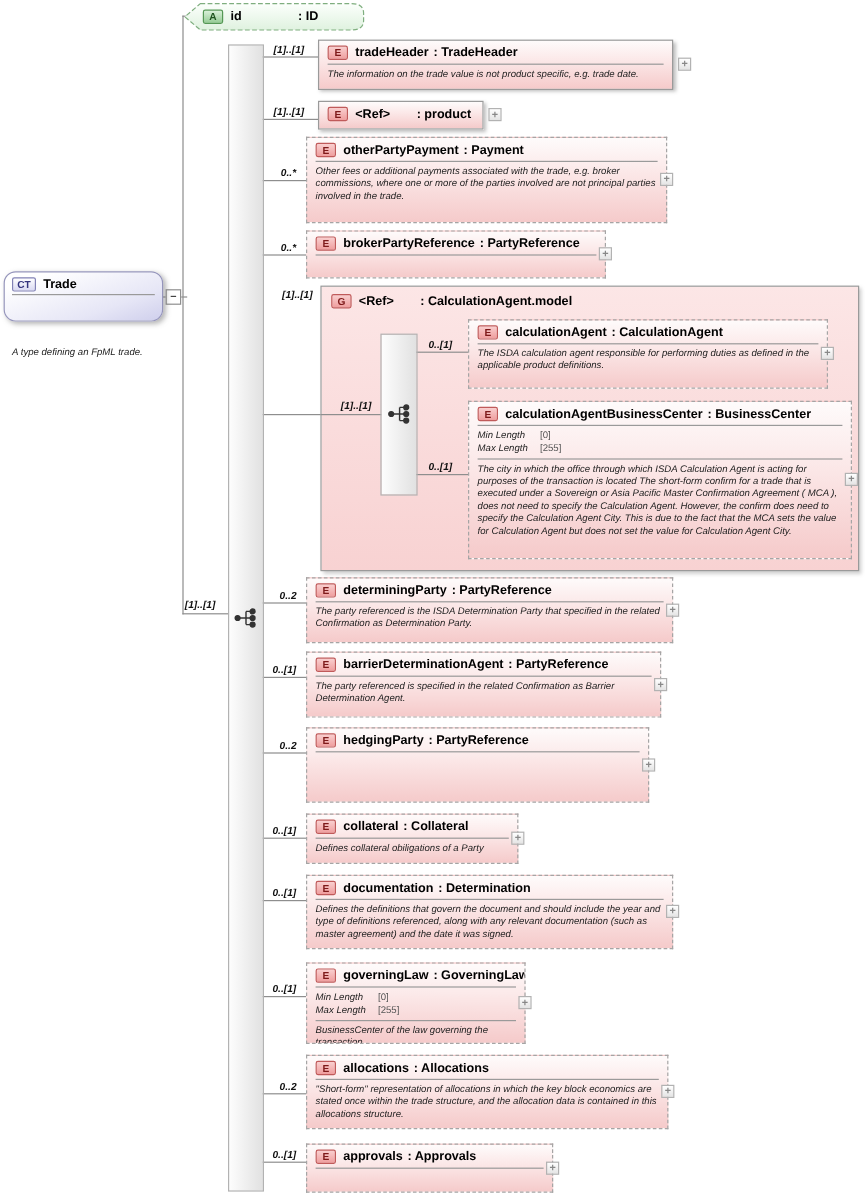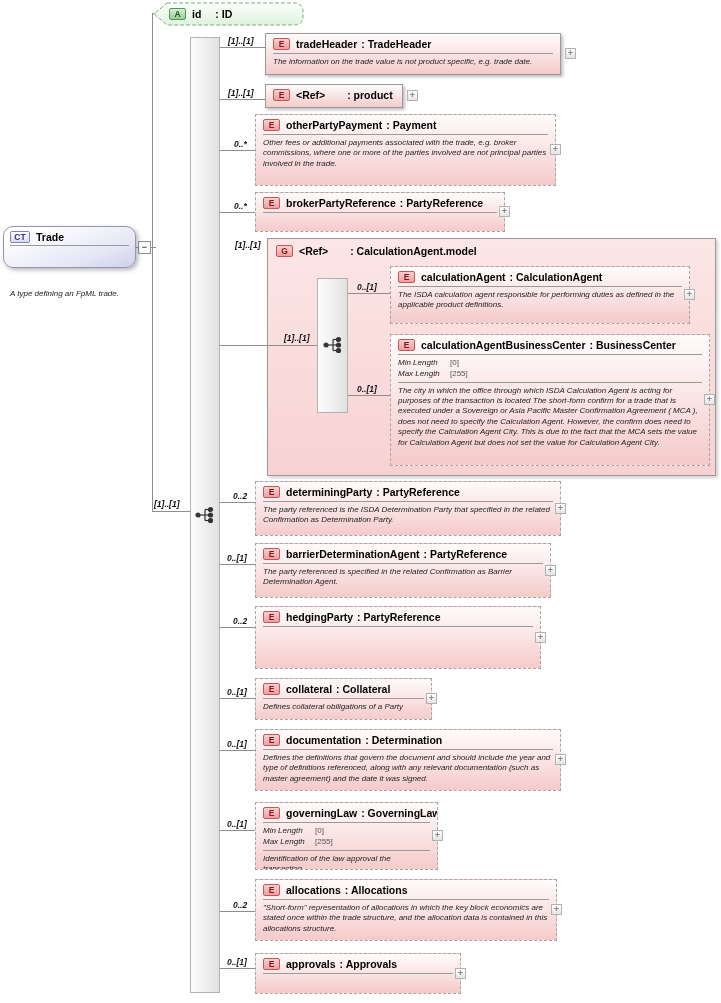--- a/index.html
+++ b/index.html
@@ -20,21 +20,21 @@
   .clip{height:100%;overflow:hidden;}
   .ehead{display:flex;align-items:center;padding:4px 7px 3px;}
   .badge{display:inline-flex;flex:none;align-items:center;justify-content:center;width:17px;height:12px;
          font:bold 8.5px "Liberation Sans",sans-serif;border-radius:2px;margin-right:6px;box-sizing:border-box;}
   .badge.e,.badge.g{background:linear-gradient(180deg,#f9cfcf,#ef9e9e);border:1px solid #c05a5a;color:#7e1a1a;}
   .badge.a{background:linear-gradient(180deg,#d9f0d9,#95cc95);border:1px solid #559855;color:#1e521e;}
   .badge.ct{width:20px;background:linear-gradient(180deg,#ffffff,#d9d9f2);border:1px solid #8181b5;color:#34347e;}
   .ename,.etype{font:bold 10.5px "Liberation Sans",sans-serif;color:#000;white-space:nowrap;}
   .etype{margin-left:4px;}
   .etype.gapwide{margin-left:22px;}
-  .etype.gapattr{margin-left:14px;}
+  .etype.gapattr{margin-left:47px;}
   .divider{height:1px;background:#9a9a9a;margin:0 7px;}
   .eann{font:italic 8px/1.3 "Liberation Sans",sans-serif;color:#222;padding:3px 7px 4px;}
   .facets{padding:3px 7px 2px;}
   .frow{display:flex;font:8px "Liberation Sans",sans-serif;color:#222;line-height:1.35;}
   .flabel{font-style:italic;width:52px;}
   .fval{color:#555;}
   .plus{position:absolute;right:-6px;top:50%;margin-top:-6px;width:11px;height:11px;box-sizing:border-box;
         display:flex;align-items:center;justify-content:center;background:linear-gradient(180deg,#ffffff,#e4e4e4);
         border:1px solid #b2b2b2;color:#888;font:bold 9px "Liberation Sans",sans-serif;line-height:9px;padding:0;cursor:pointer;}
   .plus.out{right:-16px;}
@@ -318,21 +318,21 @@
         <div class="frow">
             <span class="flabel">Min Length</span>
             <span class="fval">[0]</span>
           </div>
         <div class="frow">
             <span class="flabel">Max Length</span>
             <span class="fval">[255]</span>
           </div>
       </div>
       <div class="divider"></div>
-      <div class="eann">Identification of the law approval the transaction.</div>
+      <div class="eann">BusinessCenter of the law governing the transaction.</div>
     </div>
     <button class="plus">+</button>
   </div>
 
   <div class="ebox opt" style="left:255px;top:879px;width:302px;height:62px;">
     <div class="clip">
       <div class="ehead">
           <span class="badge e">E</span>
           <span class="ename">allocations</span>
           <span class="etype">: Allocations</span>

